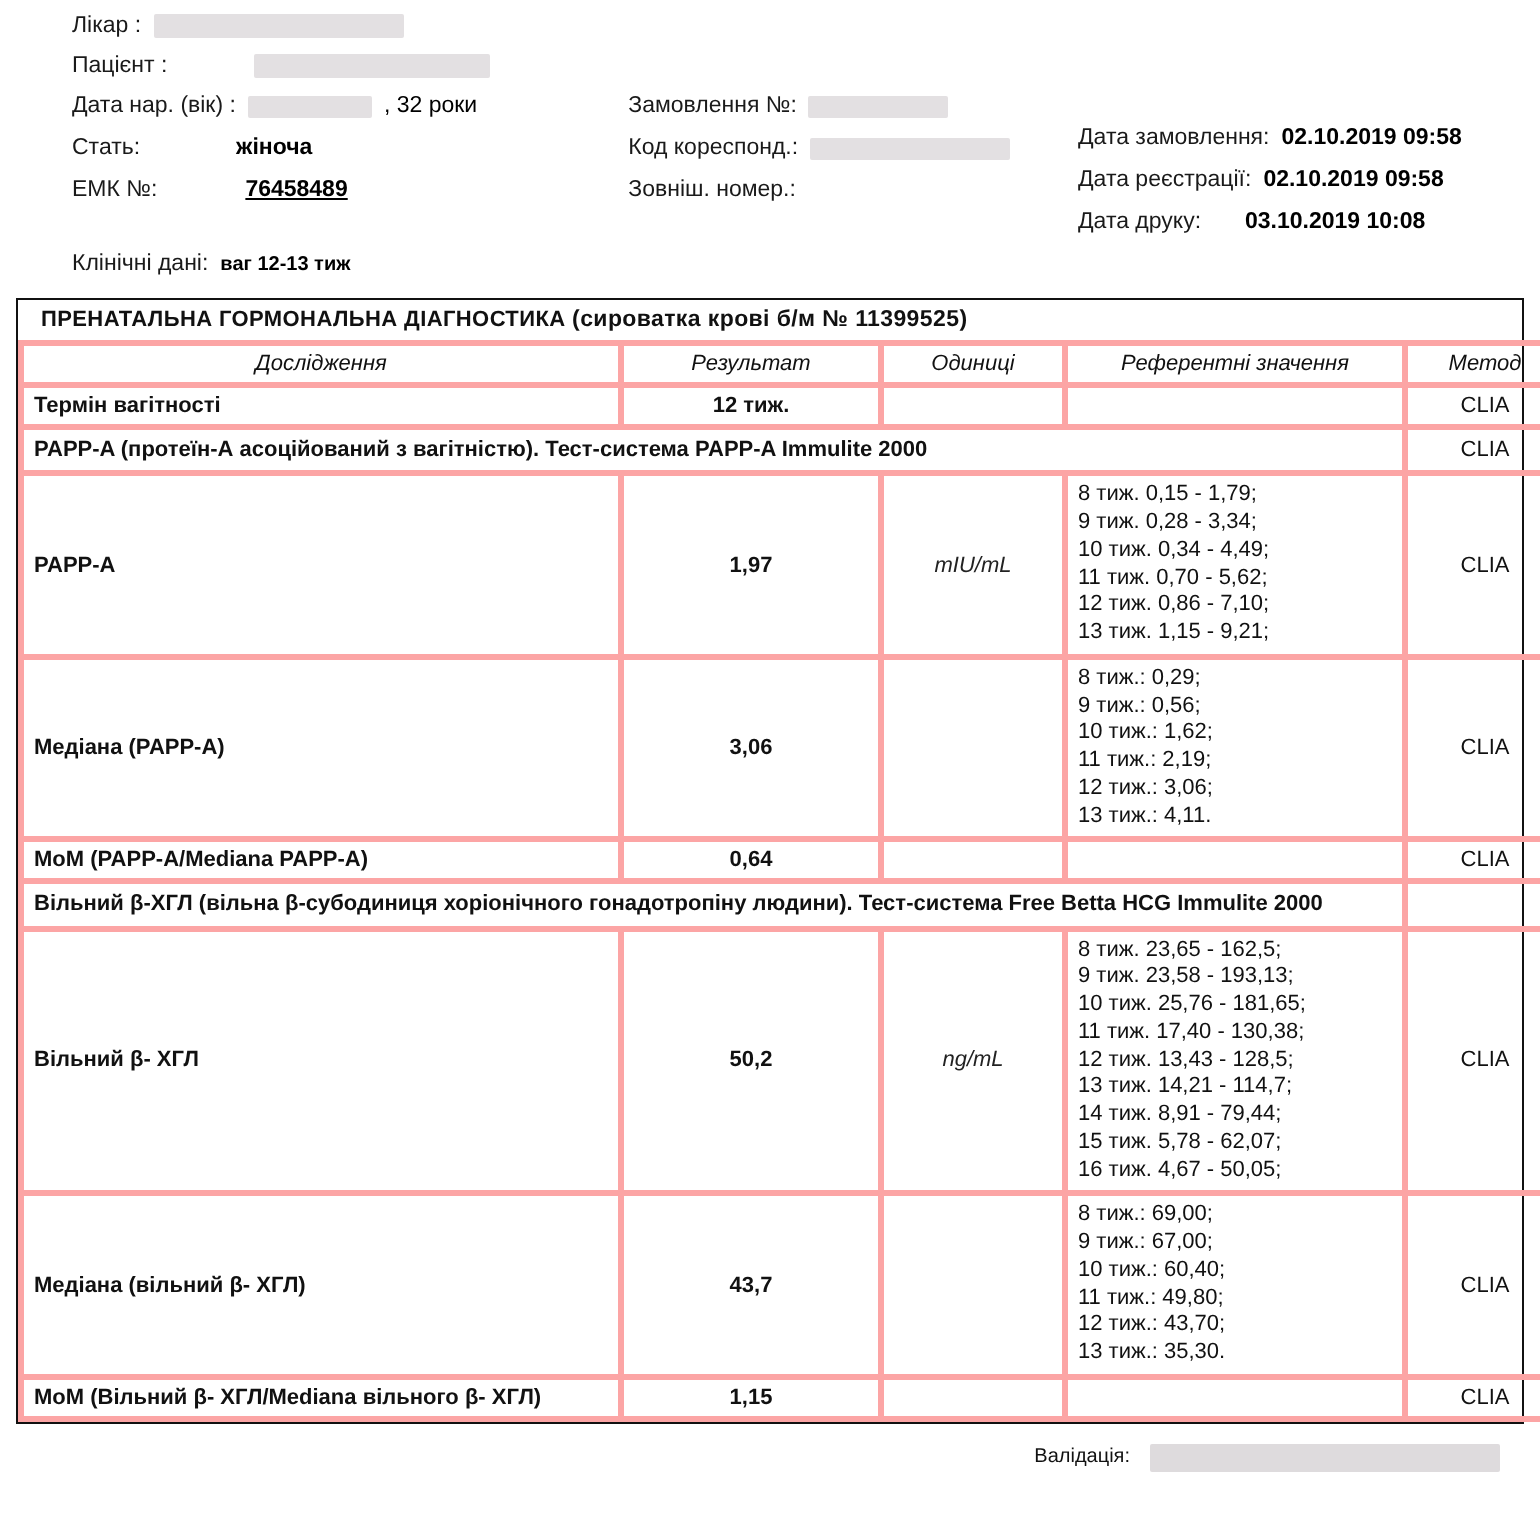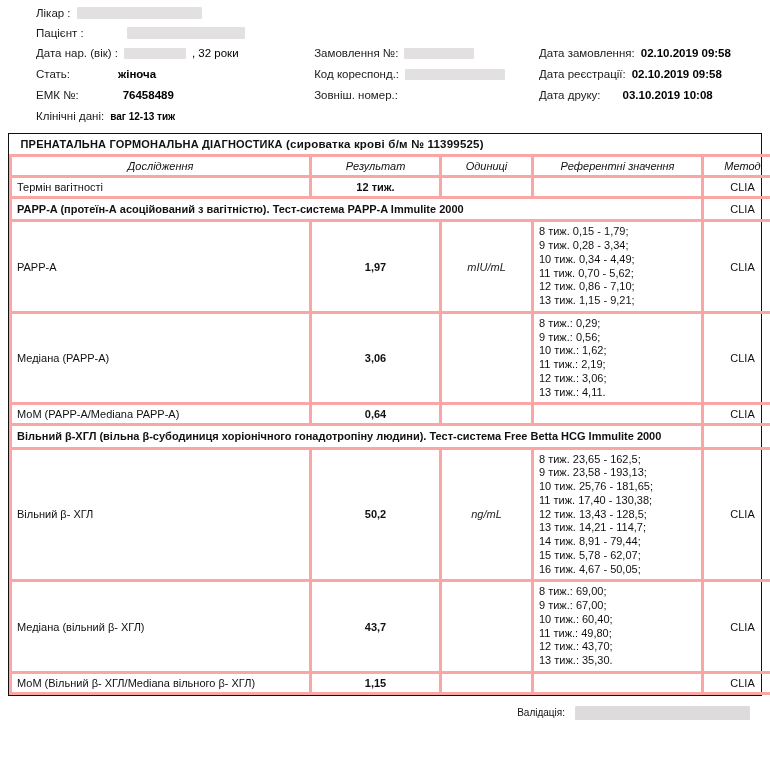--- a/index.html
+++ b/index.html
@@ -63,21 +63,21 @@
   .redact.r6 { width: 148px; height: 13px; }
 
   
   .cols {
     display: flex;
     align-items: flex-start;
     padding-left: 22px;
   }
   .col-a { width: 282px; }
   .col-b { width: 228px; }
-  .col-c { width: 220px; }
+  .col-c { width: 220px; margin-top: 16px; }
   .kv {
     display: flex;
     align-items: center;
     margin-bottom: 7px;
     min-height: 14px;
   }
   .kv .k {
     font-size: 11.5px;
     color: #1a1a1a;
     white-space: nowrap;
@@ -137,21 +137,21 @@
     padding: 3px 4px;
     border-top: none;
   }
   .c-name   { width: 300px; }
   .c-result { width: 130px; }
   .c-units  { width: 92px; }
   .c-ref    { width: 170px; }
   .c-method { width: 80px; }
 
   td.name {
-    font-weight: normal;
+    font-weight: bold;
     padding-left: 10px;
   }
   td.result {
     text-align: center;
     font-weight: bold;
     font-size: 12px;
   }
   td.units {
     text-align: center;
     font-style: italic;
@@ -218,21 +218,21 @@
           <span class="k">Дата нар. (вік) :</span>
           <span class="redact r3"></span>
           <span class="v thin">, 32 роки</span>
         </div>
         <div class="kv">
           <span class="k">Стать:</span>
           <span class="v" style="margin-left:48px;">жіноча</span>
         </div>
         <div class="kv">
           <span class="k">ЕМК №:</span>
-          <span class="v" style="margin-left:44px;">76458489</span>
+          <span class="v" style="margin-left:44px;text-decoration:underline;">76458489</span>
         </div>
       </div>
 
       <div class="col-b">
         <div class="kv">
           <span class="k">Замовлення №:</span>
           <span class="redact r4"></span>
         </div>
         <div class="kv">
           <span class="k">Код кореспонд.:</span>

